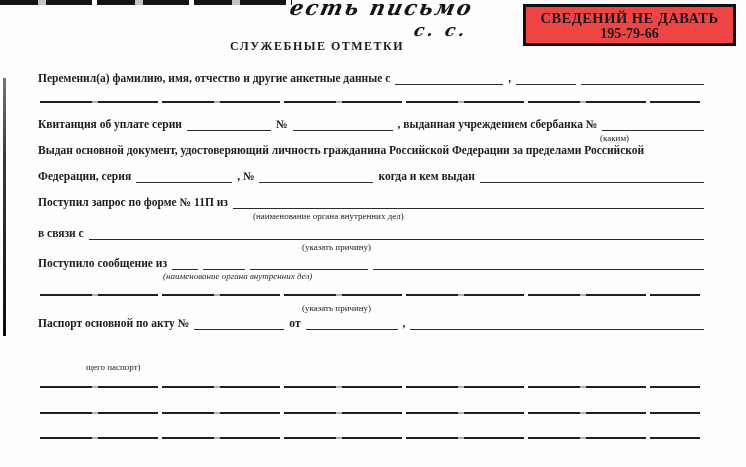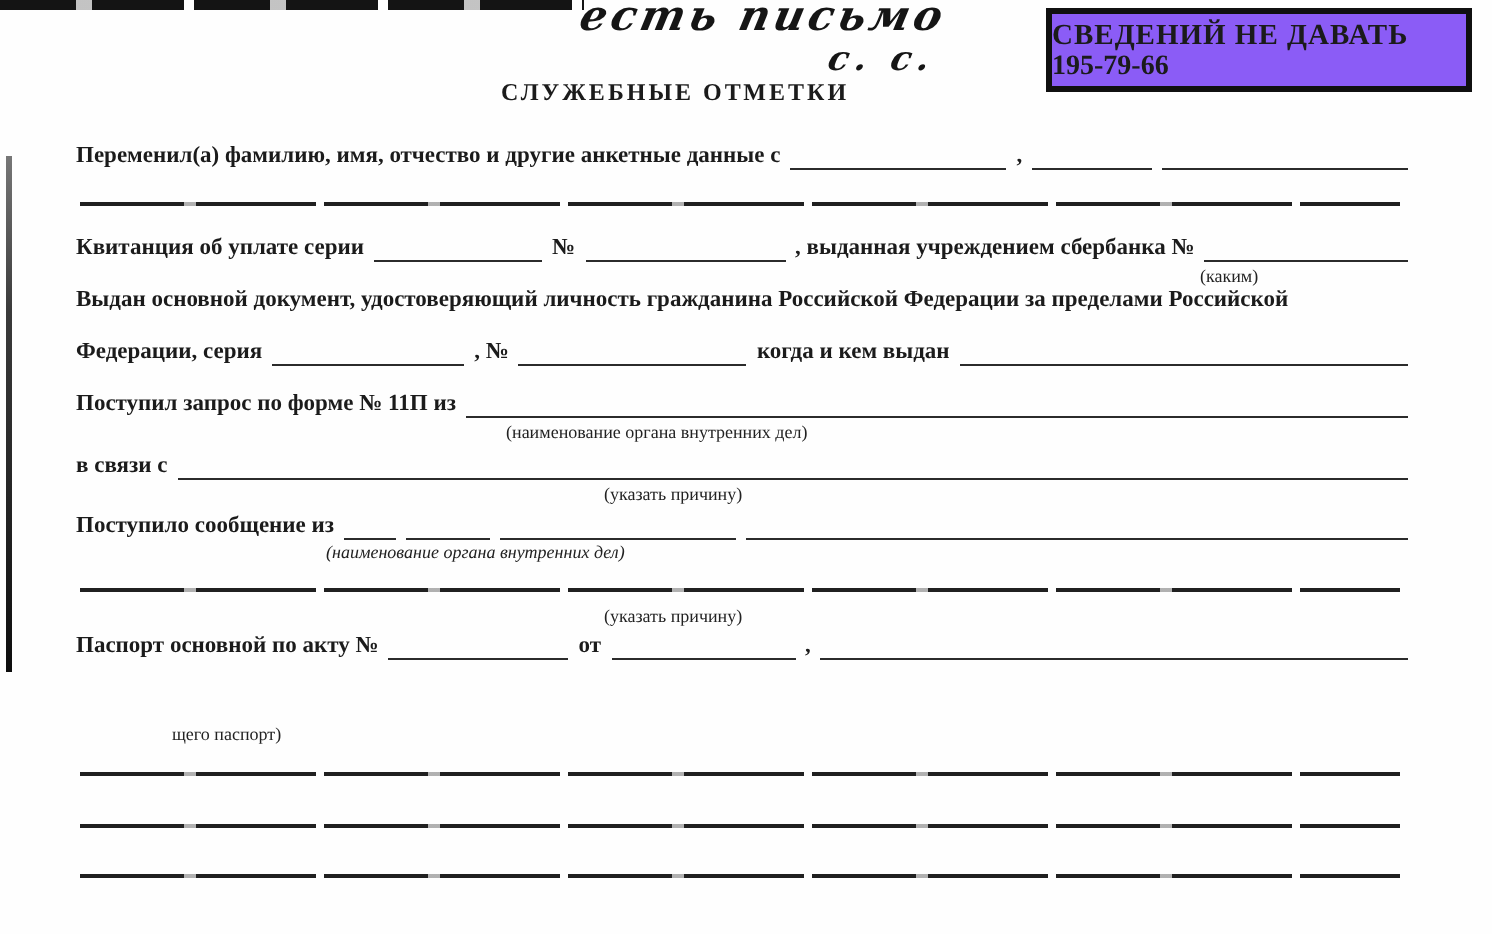--- a/index.html
+++ b/index.html
@@ -26,29 +26,29 @@
     font-family:"DejaVu Serif", serif;
     font-style:italic;font-weight:bold;font-size:21px;line-height:22px;
     transform:skewX(-12deg);
     letter-spacing:2px;color:#151515;white-space:nowrap;
   }
   .handwriting .hw2{display:block;text-align:right;font-size:17px;margin-right:28px;letter-spacing:3px;}
   
   .stamp{
     position:absolute;left:523px;top:4px;width:207px;height:36px;
     border:3px solid #101010;
-    display:flex;flex-direction:column;justify-content:center;
-    background:#8b5cf6;
+    display:flex;flex-direction:column;align-items:center;justify-content:center;
+    background:#ef4444;
   }
   .stamp .s1{font-weight:bold;font-size:14.5px;letter-spacing:.5px;line-height:16px;white-space:nowrap;}
   .stamp .s2{font-weight:bold;font-size:14px;line-height:15px;}
   
   .title{
     position:absolute;left:230px;top:39px;width:215px;
-    text-align:center;font-weight:bold;font-size:12px;letter-spacing:1.5px;
+    text-align:left;font-weight:bold;font-size:12px;letter-spacing:1.5px;
     white-space:nowrap;
   }
   
   .row{
     position:absolute;left:38px;right:42px;
     display:flex;align-items:baseline;gap:5px;
     font-weight:bold;font-size:11.5px;line-height:13px;
     white-space:nowrap;
   }
   .lbl{flex:0 0 auto;}

